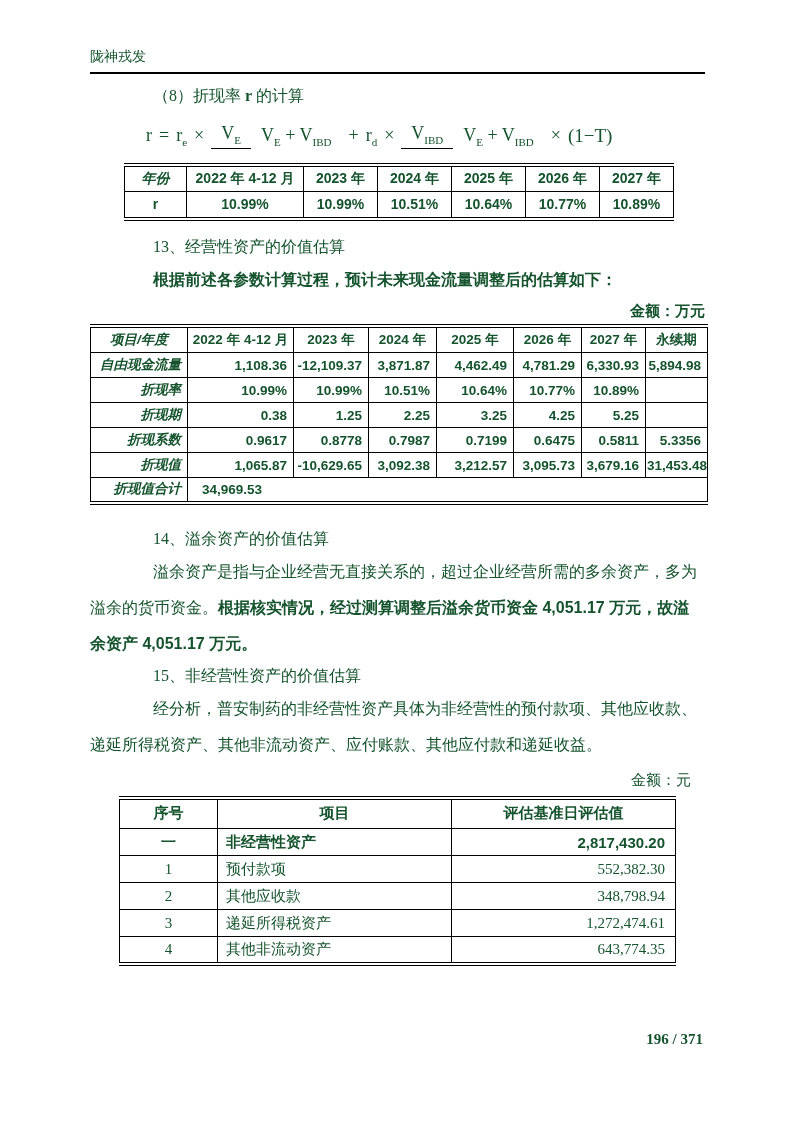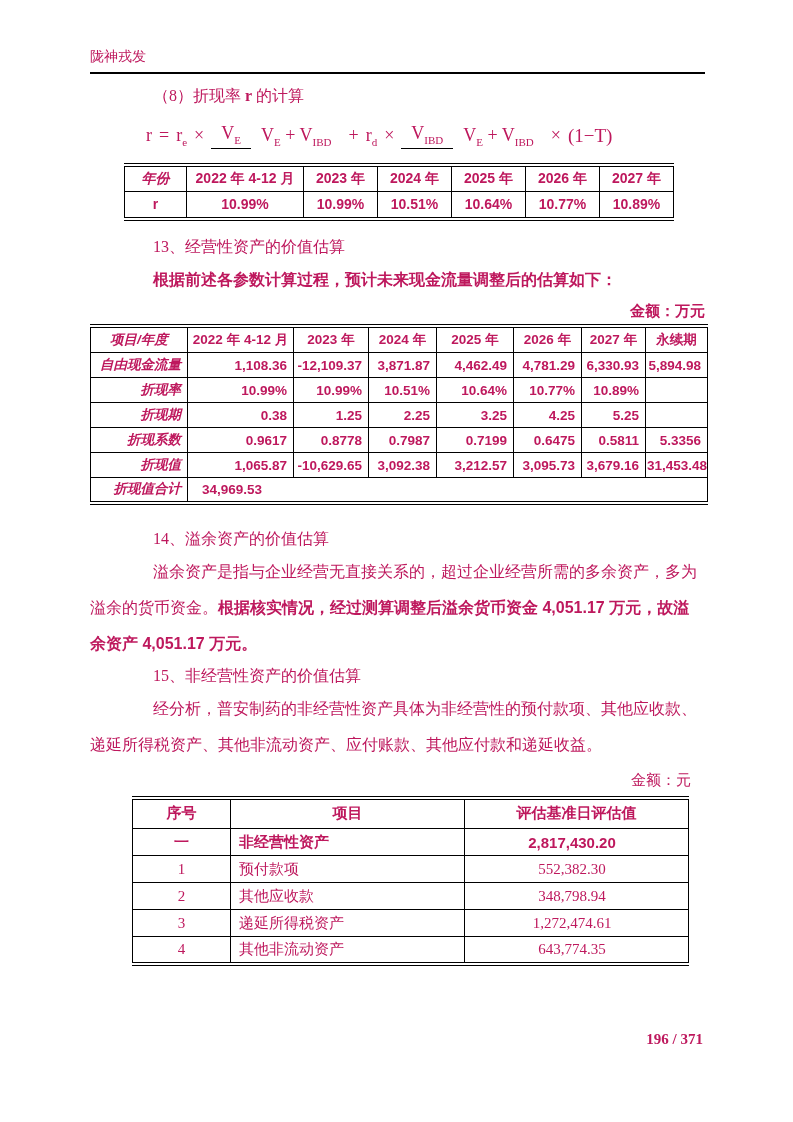--- a/index.html
+++ b/index.html
@@ -1,19 +1,19 @@
 <!DOCTYPE html>
 <html><head>
 <meta charset="utf-8">
 <style>
   * { box-sizing: border-box; }
   html, body { margin:0; padding:0; background:#ffffff; }
   .page {
     width:793px; height:1122px; background:#fff; position:relative;
-    font-family:"Liberation Serif", serif; color:#be185d;
+    font-family:"Liberation Serif", serif; color:#14532d;
     padding:48px 88px 0 90px; overflow:hidden;
   }
   
   .hdr { display:flex; justify-content:space-between; align-items:flex-end;
          font-size:14px; padding-bottom:6px; border-bottom:2px solid #000; }
   
   .p { font-size:16px; line-height:36px; margin:0; }
   .ind { text-indent:63px; }
   .h-num { font-size:16px; margin:12px 0 0 63px; }
   .bold-cn { font-family:"Liberation Sans", sans-serif; font-weight:bold; }
@@ -33,27 +33,27 @@
         font-family:Liberation Sans, sans-serif; font-weight:bold; font-size:14px; }
   .t1 th, .t1 td { height:27px; text-align:center; }
   .t2 { width:617px; margin-top:3px;
         font-family:"Liberation Sans", sans-serif; font-weight:bold; font-size:13.5px; }
   .t2 th { height:27px; text-align:center; }
   .t2 td { height:25px; text-align:right; padding-right:6px; }
   .t2 td.lbl { text-align:right; padding-left:6px; font-style:italic; }
   .t2 td.total-val { text-align:left; padding-left:14px; }
   .t1 th, .t2 th { font-style:normal; }
   .t1 th:first-child, .t2 th:first-child { font-style:italic; }
-  .t3 { width:556px; margin:6px 0 0 42px; font-size:15px; }
+  .t3 { width:556px; margin:6px 0 0 29px; font-size:15px; }
   .t3 th { height:31px; text-align:center; font-weight:bold;
            font-family:"Liberation Sans", sans-serif; }
   .t3 td { height:27px; }
   .t3 .c-num { text-align:center; }
   .t3 .c-item { text-align:left; padding-left:8px; }
-  .t3 .c-val { text-align:center; padding-right:10px; }
+  .t3 .c-val { text-align:right; padding-right:10px; }
   .t3 tr.bold td { font-weight:bold; font-family:"Liberation Sans", sans-serif; }
   
   .unit { text-align:right; font-size:15px; margin:4px 0 2px; }
   .unit-bold { font-family:"Liberation Sans", sans-serif; font-weight:bold; }
   
   .footer { position:absolute; right:90px; bottom:74px; font-weight:bold; font-size:15px; }
   b.r-var { margin:0 4px; }
 </style>
 </head>
 <body>

